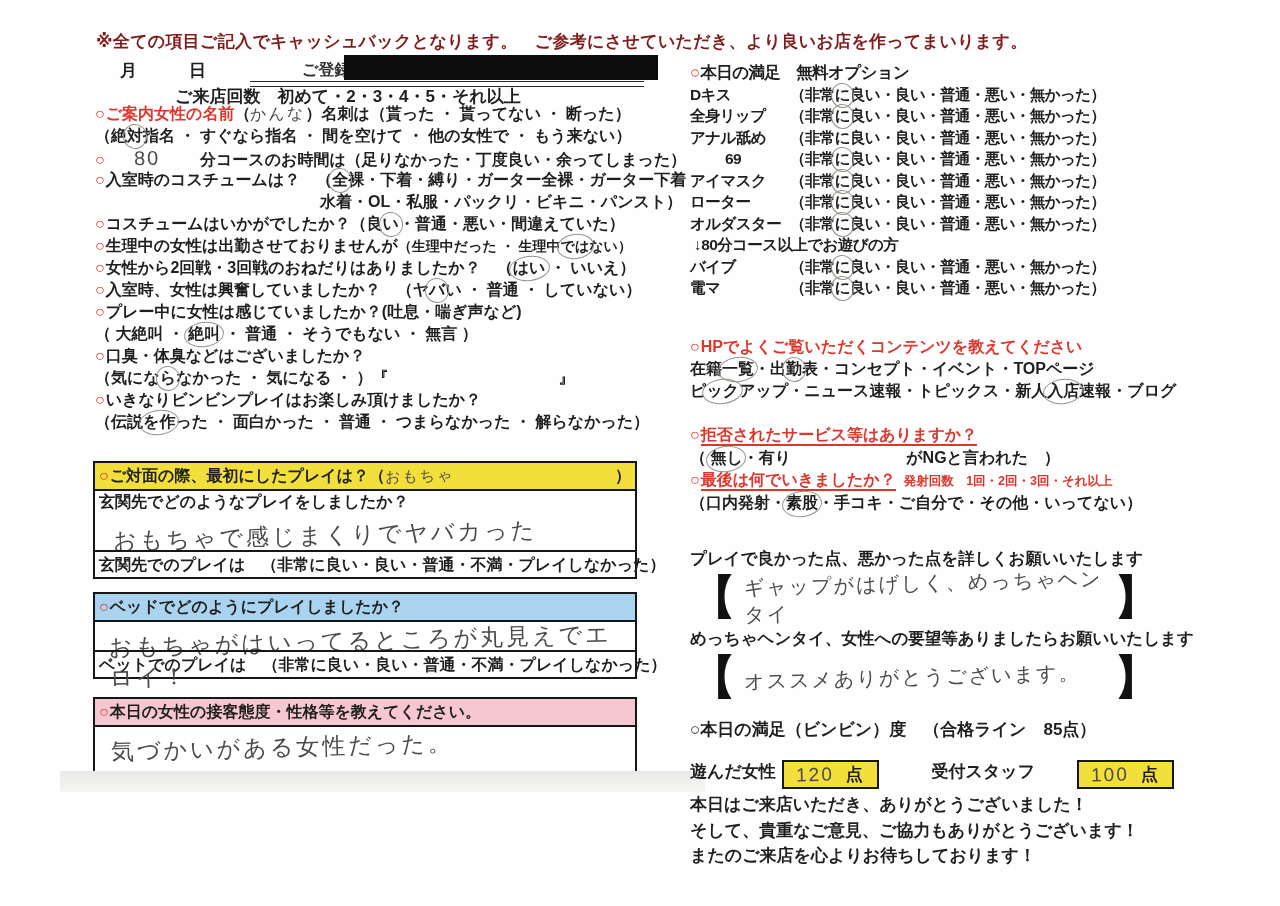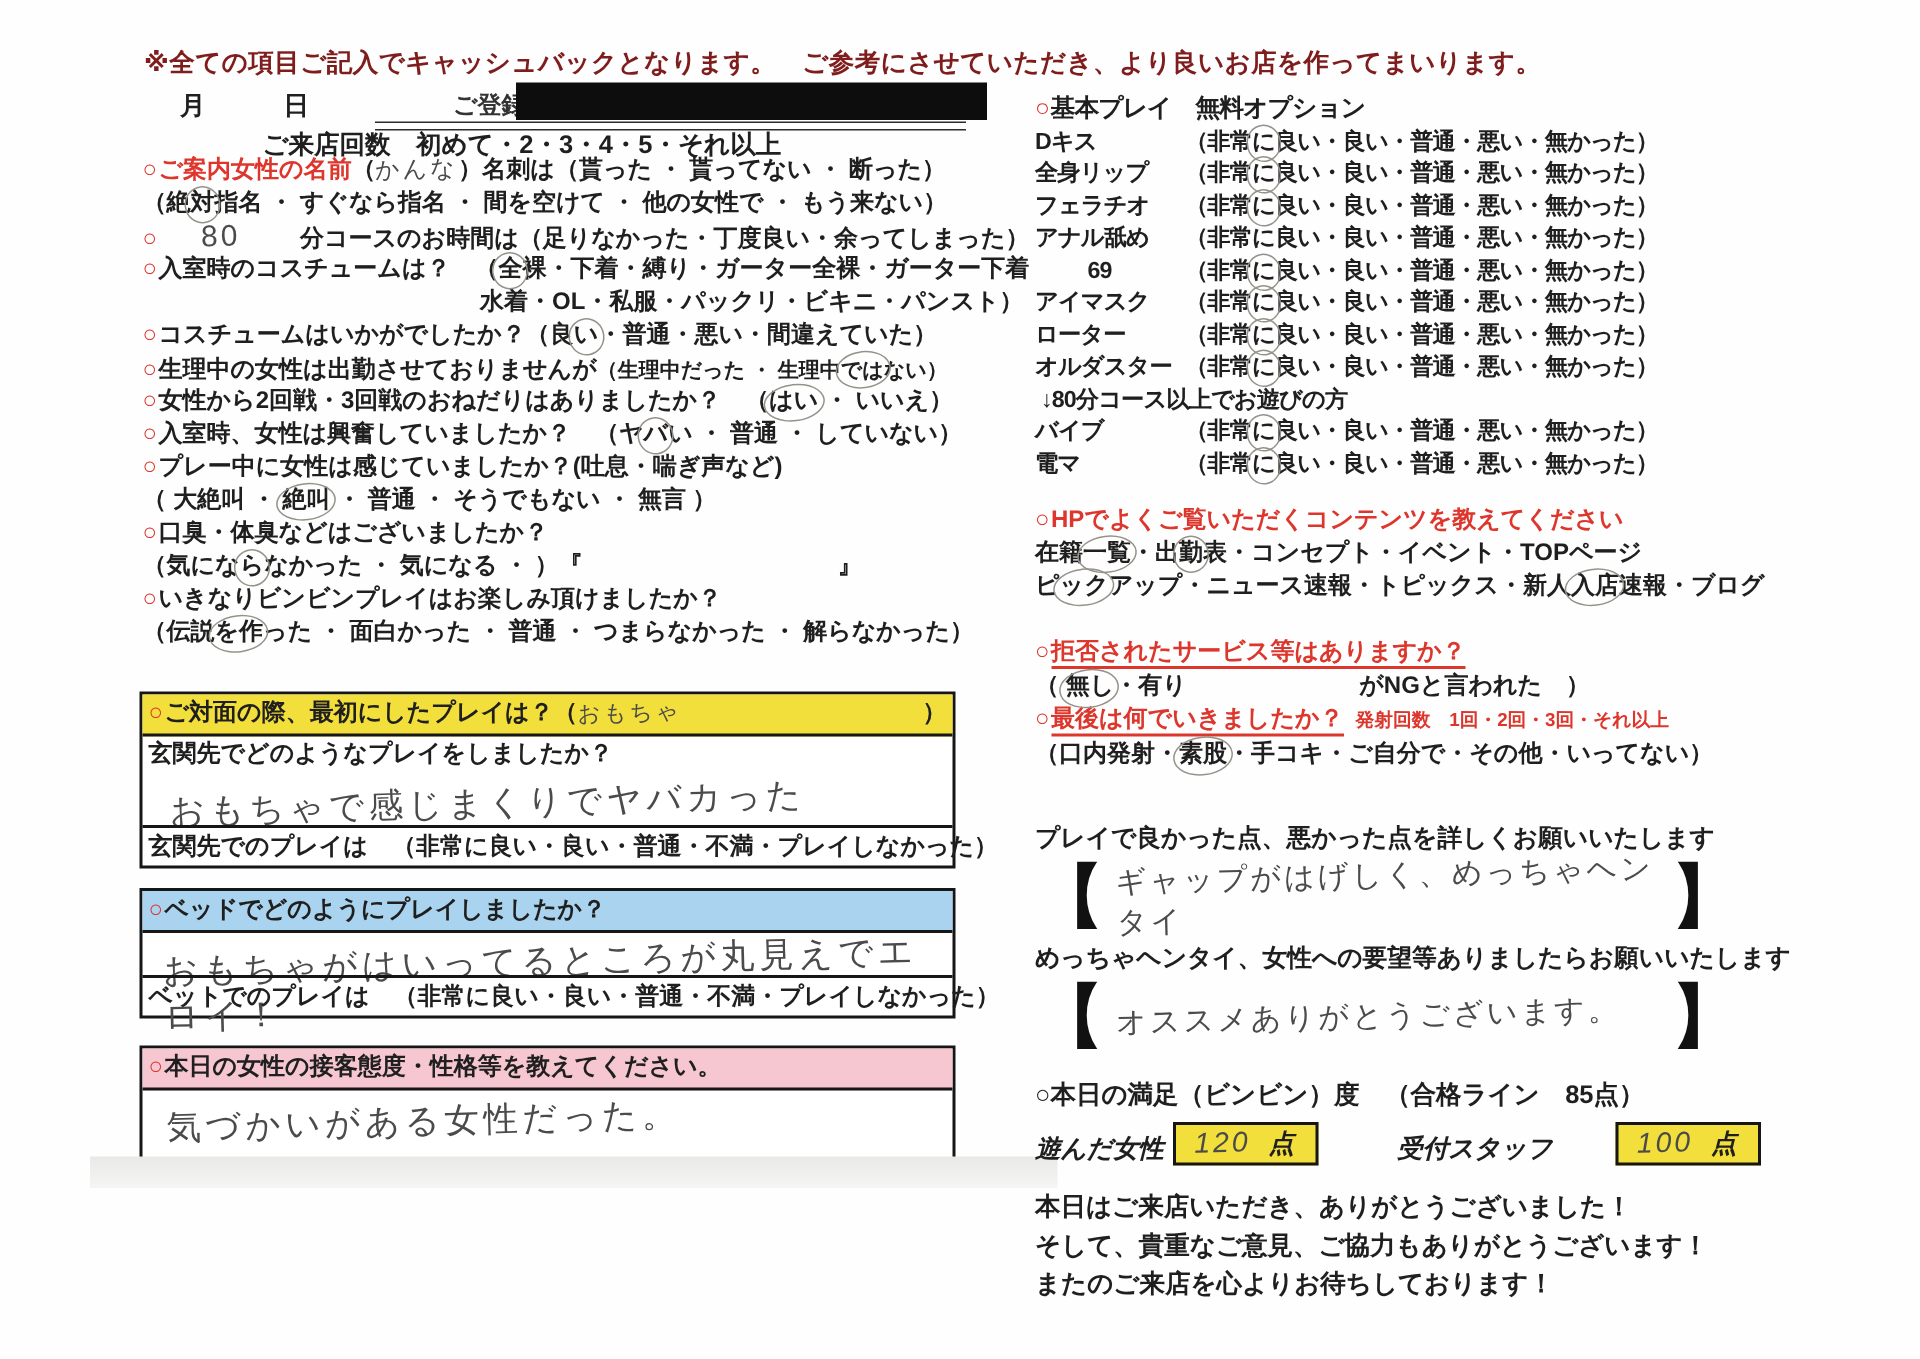--- a/index.html
+++ b/index.html
@@ -55,21 +55,21 @@
   .ng{left:690px;top:424px;width:500px;font-size:16px;font-weight:bold;}
   .ng .rline{height:22.5px;line-height:22.5px;white-space:nowrap;}
   .runder{border-bottom:2px solid #dd362c;padding-bottom:1px;}
   .sub-red{font-size:12.5px;color:#dd362c;margin-left:8px;letter-spacing:0;}
   .comments{left:690px;top:528px;width:470px;margin-top:20px;}
   .clabel{font-size:16.5px;font-weight:bold;white-space:nowrap;}
   .brkt-row{display:flex;align-items:center;height:50px;margin:2px 0 6px 0;}
   .brkt{font-size:46px;font-weight:bold;line-height:46px;color:#111;}
   .brkt-hw{flex:1;font-size:20px;padding:0 8px;}
   .sat{left:690px;top:718px;width:490px;font-size:17px;font-weight:bold;}
-  .score-row{display:flex;align-items:flex-end;margin-top:7px;white-space:nowrap;font-style:italic;}
+  .score-row{display:flex;align-items:flex-start;margin-top:19px;white-space:nowrap;}
   .score-box{display:inline-flex;align-items:center;width:104px;height:25px;
     background:#f3df3b;border:2.5px solid #161616;margin:0 6px;}
   .score-box .hw{font-size:19px;width:62px;text-align:center;}
   .thanks{left:690px;top:792px;width:500px;font-size:17px;font-weight:bold;line-height:25.5px;white-space:nowrap;}
   .sp{display:inline-block;}
   .sp28{width:28px;} .sp40{width:40px;} .sp115{width:115px;} .sp170{width:170px;}
 </style>
 </head>
 <body>
 
@@ -127,24 +127,23 @@
     <div class="bh">
         <span class="ring">○</span>
         <span>本日の女性の接客態度・性格等を教えてください。</span>
       </div>
     <div style="padding:5px 0 0 16px"><span class="hw hw-big">気づかいがある女性だった。</span></div>
   </div>
 
   <div class="abs shadow"></div>
 
   <div class="abs colRb">
-    <div class="rline" style="font-size:16.5px"><span class="ring">○</span><span>基本プレイ　無料オプション</span></div>
+    <div class="rline" style="font-size:16.5px"><span class="ring">○</span><span>本日の満足　無料オプション</span></div>
     <div class="rline"><span class="lbl">Dキス</span><span>（非常</span><span class="circ">に</span><span>良い・良い・普通・悪い・無かった）</span></div>
     <div class="rline"><span class="lbl">全身リップ</span><span>（非常</span><span class="circ">に</span><span>良い・良い・普通・悪い・無かった）</span></div>
-    <div class="rline"><span class="lbl">フェラチオ</span><span>（非常</span><span class="circ">に</span><span>良い・良い・普通・悪い・無かった）</span></div>
     <div class="rline"><span class="lbl">アナル舐め</span><span>（非常に良い・良い・普通・悪い・無かった）</span></div>
     <div class="rline"><span class="lbl lbl-num">69</span><span>（非常</span><span class="circ">に</span><span>良い・良い・普通・悪い・無かった）</span></div>
     <div class="rline"><span class="lbl">アイマスク</span><span>（非常</span><span class="circ">に</span><span>良い・良い・普通・悪い・無かった）</span></div>
     <div class="rline"><span class="lbl">ローター</span><span>（非常</span><span class="circ">に</span><span>良い・良い・普通・悪い・無かった）</span></div>
     <div class="rline"><span class="lbl">オルダスター</span><span>（非常</span><span class="circ">に</span><span>良い・良い・普通・悪い・無かった）</span></div>
     <div class="rline" style="padding-left:4px">↓80分コース以上でお遊びの方</div>
     <div class="rline"><span class="lbl">バイブ</span><span>（非常</span><span class="circ">に</span><span>良い・良い・普通・悪い・無かった）</span></div>
     <div class="rline"><span class="lbl">電マ</span><span>（非常</span><span class="circ">に</span><span>良い・良い・普通・悪い・無かった）</span></div>
   </div>
 

